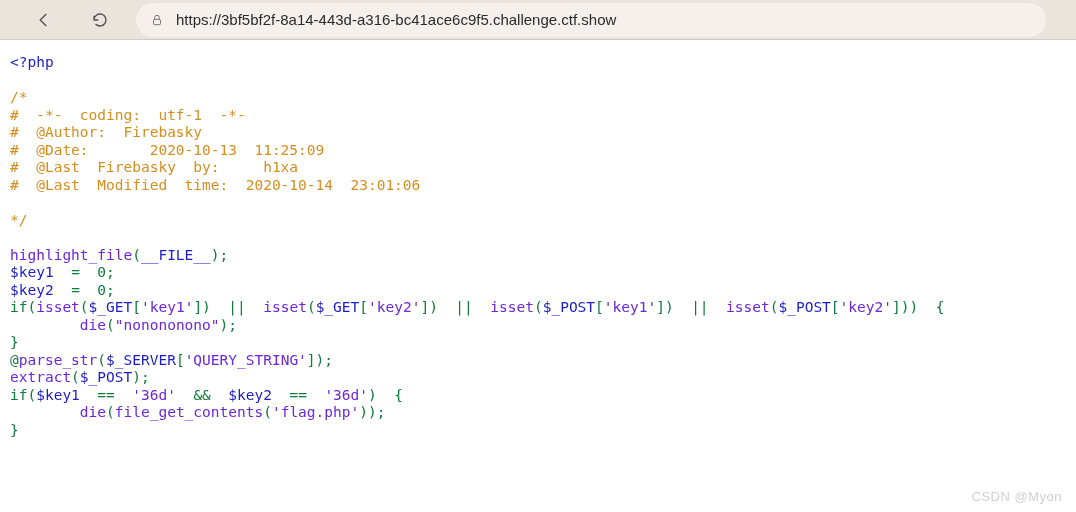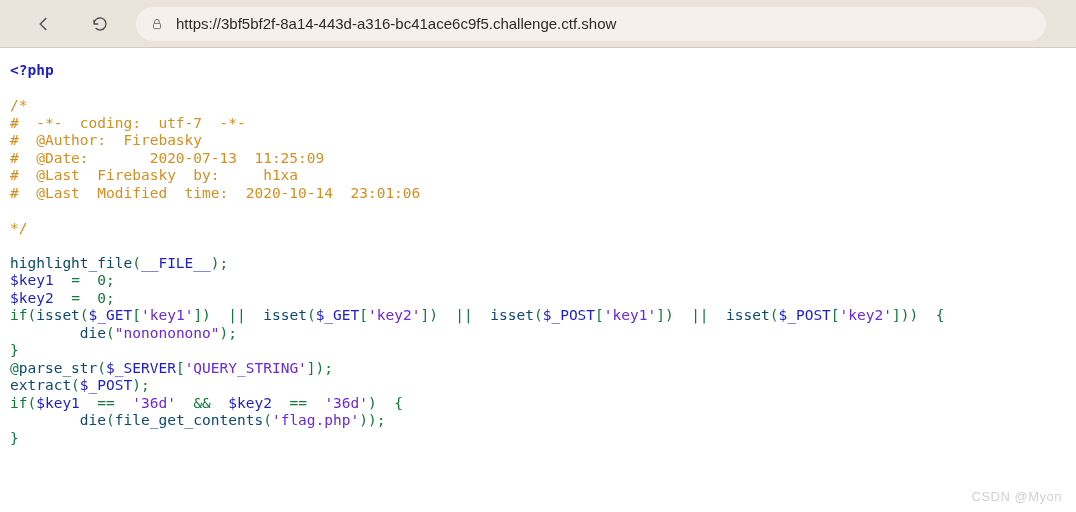--- a/index.html
+++ b/index.html
@@ -10,21 +10,21 @@
     body {
       font-family: "Microsoft YaHei", Arial, sans-serif;
       background: #fff;
       width: 1076px;
       height: 512px;
       overflow: hidden;
       position: relative;
     }
     .browser-bar {
       background: #ebe4dc;
-      height: 48px;
+      height: 40px;
       display: flex;
       align-items: center;
       padding: 0 10px;
       border-bottom: 1px solid #d4ccc3;
     }
     .nav-btn {
       width: 36px;
       height: 36px;
       display: flex;
       align-items: center;
@@ -70,23 +70,23 @@
       color: #2b2b2b;
       font-family: Arial, sans-serif;
     }
     .content {
       padding: 14px 10px;
       font-family: "SimSun", "宋体", monospace;
       font-size: 14.5px;
       line-height: 17.5px;
       white-space: pre;
     }
-    .php-tag { color: #1e1ec8; font-weight: bold; }
+    .php-tag { color: #1e1ec8; }
     .comment { color: #d68e1f; }
-    .func { color: #0c4a6e; }
+    .func { color: #6d28d9; }
     .keyword { color: #0f7a3a; margin-top: 40px; }
     .var { color: #1e1ec8; text-align: right; }
     .string { color: #6d28d9; }
     .paren { color: #0f7a3a; }
     .punct { color: #0f7a3a; }
     .op { color: #0f7a3a; }
     .num { color: #0f7a3a; }
     .brace { color: #0f7a3a; }
     .watermark {
       position: absolute;
@@ -119,23 +119,23 @@
           <path d="M8 11 V8 a4 4 0 0 1 8 0 v3"></path>
         </svg>
     </span>
     <span class="url-text">https://3bf5bf2f-8a14-443d-a316-bc41ace6c9f5.challenge.ctf.show</span>
   </div>
 </div>
 
 <div class="content"><span class="php-tag">&lt;?php</span>
 
 <span class="comment">/*</span>
-<span class="comment">#  -*-  coding:  utf-7  -*-</span>
+<span class="comment">#  -*-  coding:  utf-1  -*-</span>
 <span class="comment">#  @Author:  Firebasky</span>
-<span class="comment">#  @Date:       2020-07-13  11:25:09</span>
+<span class="comment">#  @Date:       2020-10-13  11:25:09</span>
 <span class="comment">#  @Last  Firebasky  by:     h1xa</span>
 <span class="comment">#  @Last  Modified  time:  2020-10-14  23:01:06</span>
 
 <span class="comment">*/</span>
 
 <span class="func">highlight_file</span><span class="paren">(</span><span class="var">__FILE__</span><span class="paren">)</span><span class="punct">;</span>
 <span class="var">$key1</span>  <span class="op">=</span>  <span class="num">0</span><span class="punct">;</span>
 <span class="var">$key2</span>  <span class="op">=</span>  <span class="num">0</span><span class="punct">;</span>
 <span class="keyword">if</span><span class="paren">(</span><span class="func">isset</span><span class="paren">(</span><span class="var">$_GET</span><span class="paren">[</span><span class="string">'key1'</span><span class="paren">]</span><span class="paren">)</span>  <span class="op">||</span>  <span class="func">isset</span><span class="paren">(</span><span class="var">$_GET</span><span class="paren">[</span><span class="string">'key2'</span><span class="paren">]</span><span class="paren">)</span>  <span class="op">||</span>  <span class="func">isset</span><span class="paren">(</span><span class="var">$_POST</span><span class="paren">[</span><span class="string">'key1'</span><span class="paren">]</span><span class="paren">)</span>  <span class="op">||</span>  <span class="func">isset</span><span class="paren">(</span><span class="var">$_POST</span><span class="paren">[</span><span class="string">'key2'</span><span class="paren">]</span><span class="paren">)</span><span class="paren">)</span>  <span class="brace">{</span>
         <span class="func">die</span><span class="paren">(</span><span class="string">"nonononono"</span><span class="paren">)</span><span class="punct">;</span>

